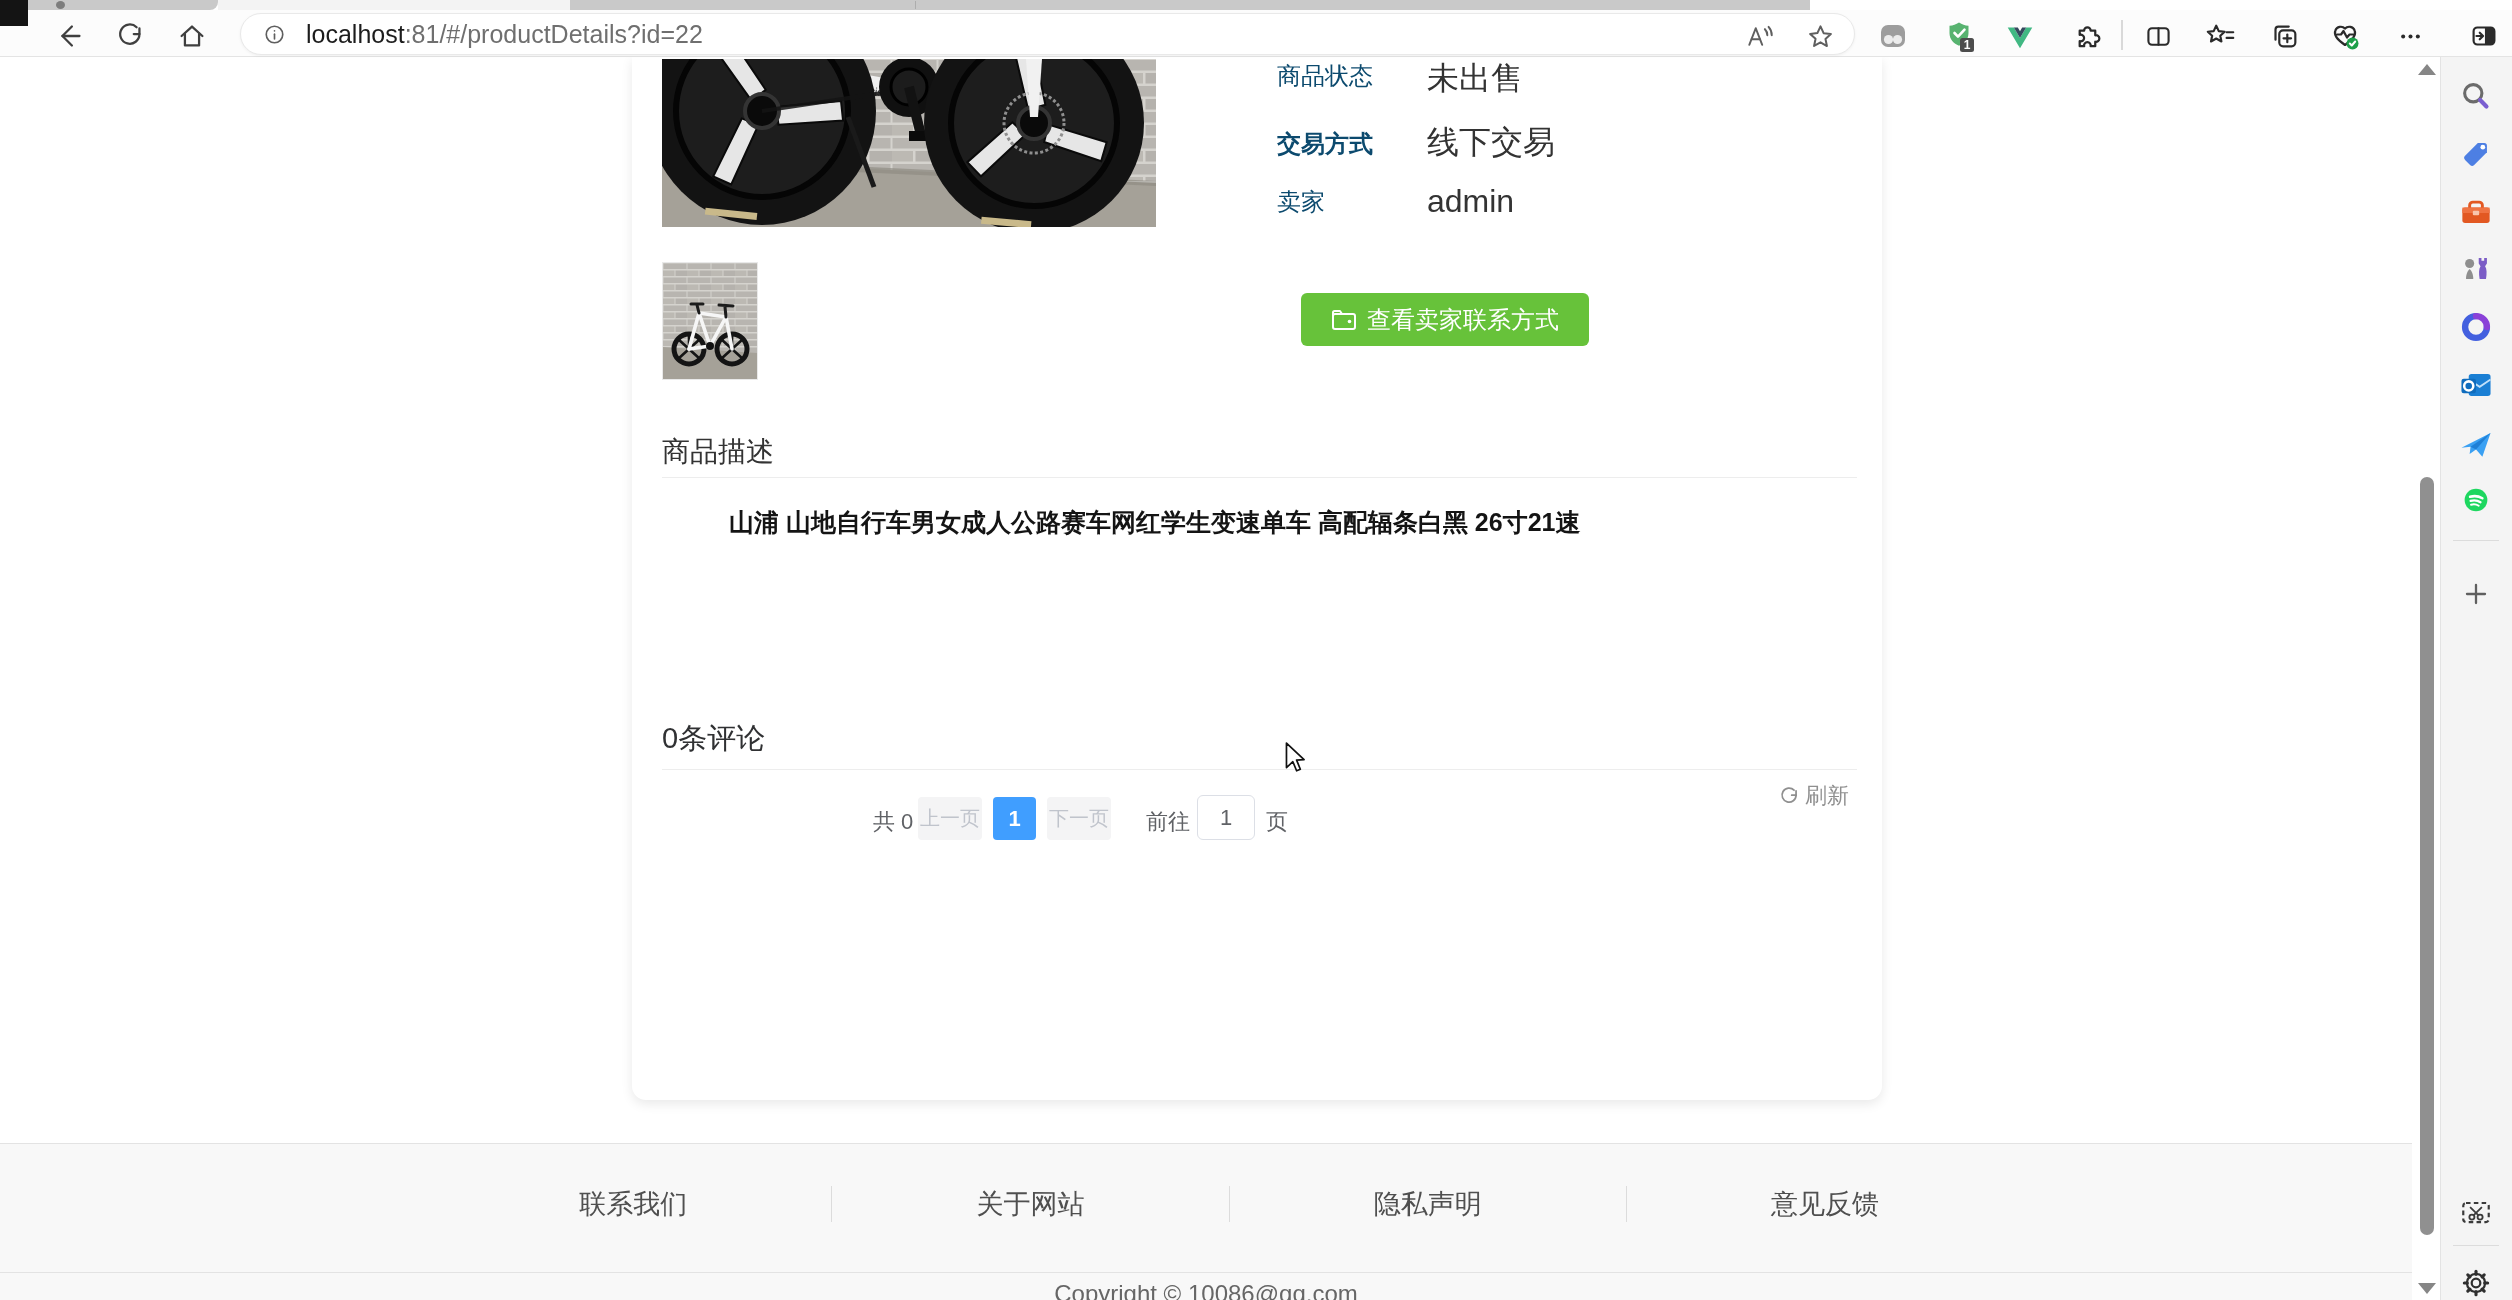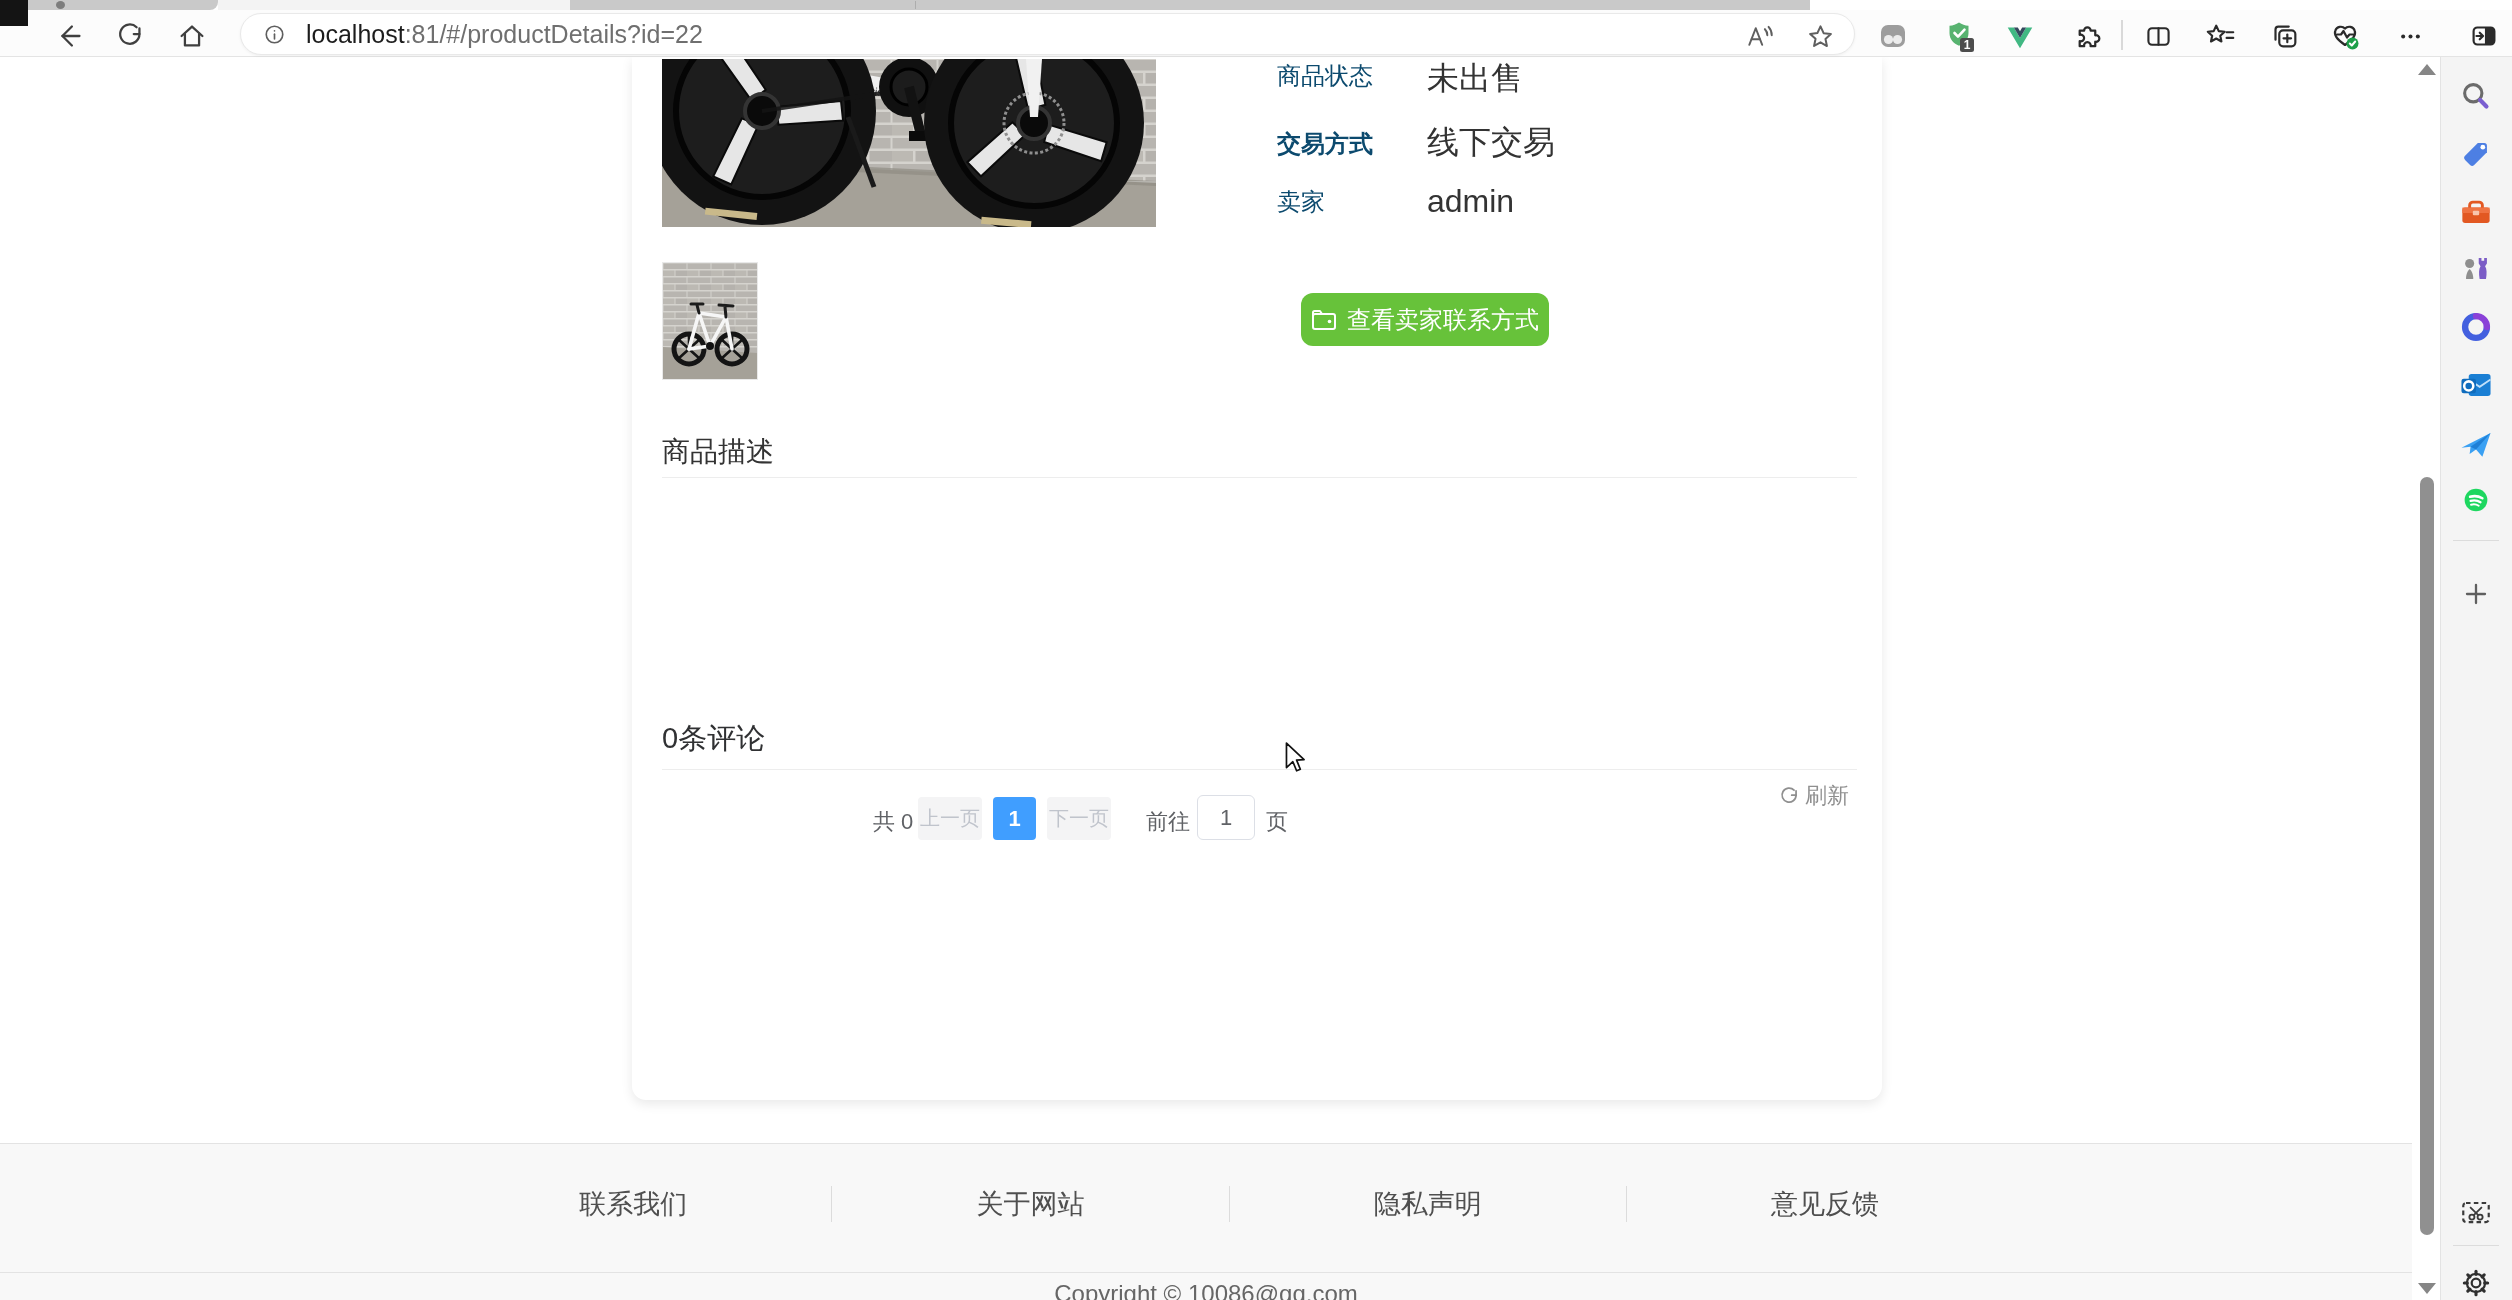--- a/index.html
+++ b/index.html
@@ -28,21 +28,21 @@
   
   #sb-thumb { left:2420px; top:477px; width:14px; height:758px; background:#909090; border-radius:7px; z-index:31; }
 
   
   #viewport { left:0; top:57px; width:2412px; height:1243px; background:#fff; z-index:1; }
   #card { left:632px; top:57px; width:1250px; height:1043px; background:#fff;
     border-radius:0 0 14px 14px; box-shadow:0 4px 12px rgba(0,0,0,.09); z-index:2; }
   .z3 { z-index:3; }
   .infolabel { font-size:24px; color:#0c4a6e; white-space:nowrap; }
   .infovalue { font-size:32px; color:#333; font-weight:500; white-space:nowrap; }
-  #contact-btn { left:1301px; top:293px; width:248px; height:53px; border-radius:12px;
+  #contact-btn { left:1301px; top:293px; width:288px; height:53px; border-radius:6px;
     border:none; cursor:pointer; display:flex; align-items:center; justify-content:center; gap:10px;
     color:#fff; font-size:24px; font-family:inherit; white-space:nowrap; }
   .sectitle { font-size:28px; color:#333; white-space:nowrap; }
   .carddivider { width:1195px; height:1px; background:#ededed; }
   #desc-text { left:729px; top:506px; font-size:25px; font-weight:600; color:#141414; white-space:nowrap; }
   #comments-title { left:662px; top:719px; font-size:29px; color:#303133; white-space:nowrap; }
   #refresh-link { left:1779px; top:737px; display:flex; align-items:center; gap:5px;
     color:#8f8f8f; font-size:22px; cursor:pointer; white-space:nowrap;margin-top:44px; }
 
   
@@ -297,20 +297,21 @@
     <svg width="26" height="24" viewBox="0 0 26 24" style="stroke:#fff;stroke-width:2;fill:none;stroke-linejoin:round;">
       <path d="M2 8 V4.5 a1.5 1.5 0 0 1 1.5 -1.5 H9 l2 3"></path>
       <rect x="2" y="6" width="22" height="15" rx="2"></rect>
       <circle cx="18.5" cy="13.5" r="1.8" fill="#fff" stroke="none"></circle>
     </svg>
     <span>查看卖家联系方式</span>
   </button>
 
   <div class="abs z3 sectitle" style="left:662px;top:433px;">商品描述</div>
   <div class="abs z3 carddivider" style="left:662px;top:477px;"></div>
+  <div class="abs z3" id="desc-text">山浦 山地自行车男女成人公路赛车网红学生变速单车 高配辐条白黑 26寸21速</div>
 
   <div class="abs z3" id="comments-title">0条评论</div>
   <div class="abs z3" id="refresh-link">
     <svg width="21" height="21" viewBox="0 0 24 24" style="stroke:#8f8f8f;stroke-width:2;fill:none;stroke-linecap:round;">
       <path d="M19.5 5.5 v5 h-5"></path>
         <path d="M19.5 10.5 a8 8 0 1 1 -2.3 -5.7"></path>
     </svg>
     <span>刷新</span>
   </div>
   <div class="abs z3 carddivider" style="left:662px;top:769px;"></div>

